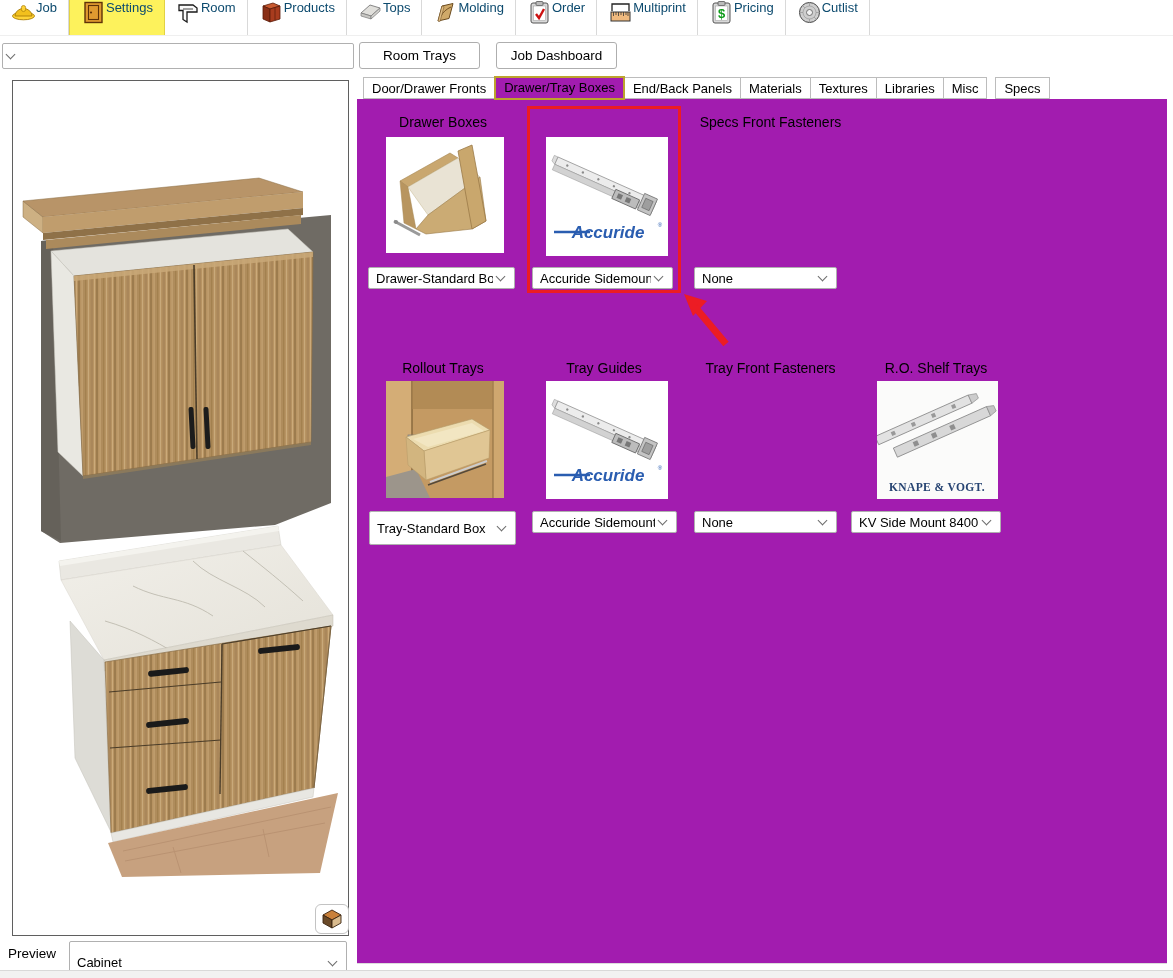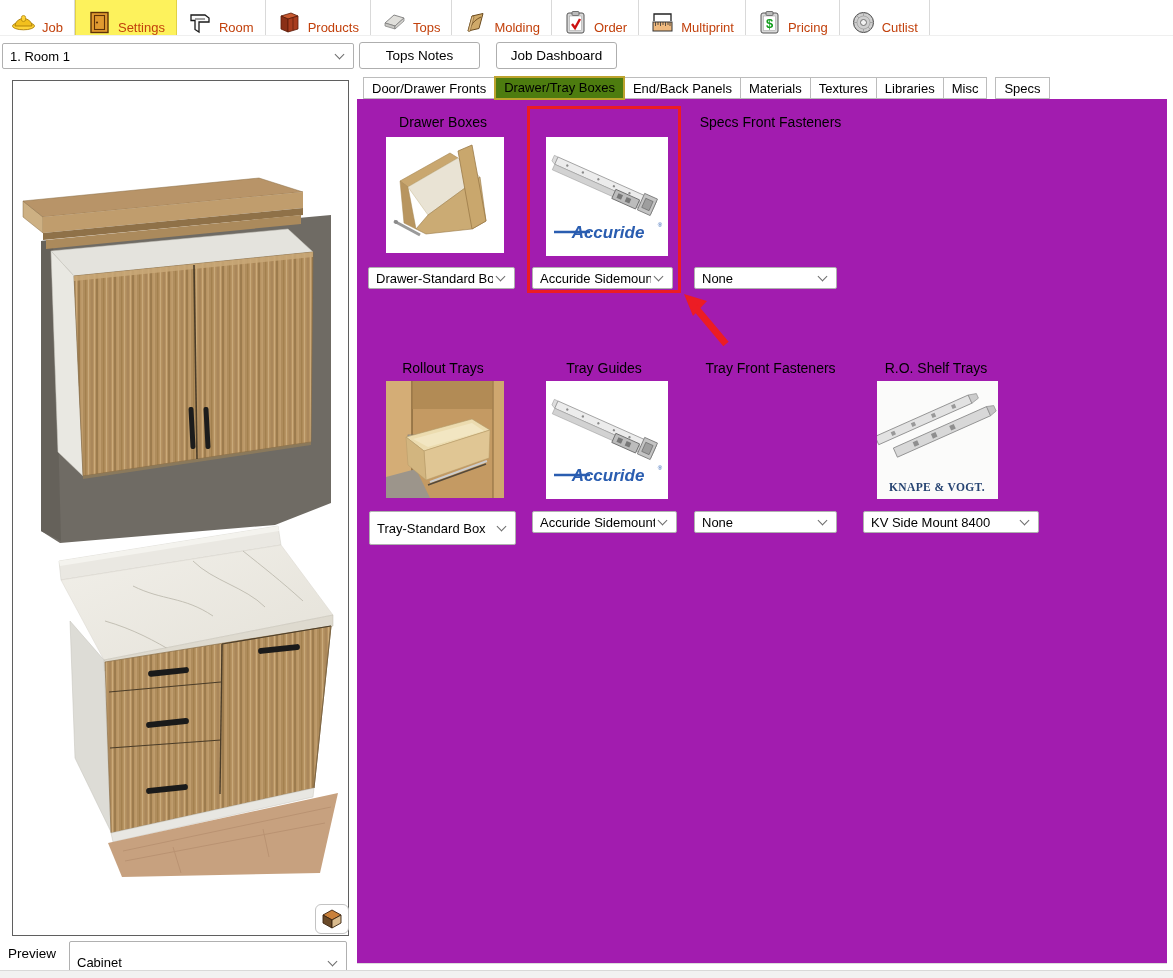--- a/index.html
+++ b/index.html
@@ -1,37 +1,37 @@
 <!DOCTYPE html>
 <html><head>
 <meta charset="utf-8">
 <style>
   * { margin:0; padding:0; box-sizing:border-box; }
   html,body { width:1173px; height:978px; background:#ffffff; font-family:"Liberation Sans", sans-serif; position:relative; overflow:hidden; }
 
   
   .toolbar { position:absolute; left:0; top:0; width:1173px; height:36px; background:#fff; display:flex; align-items:stretch; border-bottom:1px solid #efefef; }
-  .tbtn { display:flex; align-items:flex-end; gap:6px; padding:0 11px; border-right:1px solid #d9d9d9; font-size:13px; color:#c2410c; cursor:default; }
+  .tbtn { display:flex; align-items:flex-start; padding:0 11px; border-right:1px solid #d9d9d9; font-size:13px; color:#0c4a6e; cursor:default; }
   .tbtn svg { flex:0 0 auto; }
   .tbtn.active { background:#fdf25c; border-left:1px solid #e2d243; border-right:1px solid #e2d243; }
 
   
   .combo { position:absolute; background:#fff; border:1px solid #b0b0b0; border-radius:2px; display:flex; align-items:center; font-size:13px; color:#000; overflow:hidden; white-space:nowrap; }
   .combo .ctext { padding-left:7px; overflow:hidden; white-space:nowrap; flex:1 1 auto; }
   .chev { flex:0 0 auto; width:7px; height:7px; border-right:1.4px solid #6d6d6d; border-bottom:1.4px solid #6d6d6d; transform:rotate(45deg); margin:-3px 10px 0 4px; }
   .room-combo { left:2px; top:43px; width:352px; height:26px; }
   .push-btn { position:absolute; background:#fff; border:1px solid #aeaeae; border-radius:3px; font-size:13.5px; color:#000; display:flex; align-items:center; justify-content:center; cursor:default; font-family:"Liberation Sans",sans-serif; }
   .btn-room-notes { left:359px; top:42px; width:121px; height:27px; }
   .btn-job-dash  { left:496px; top:42px; width:121px; height:27px; }
 
   
   .tabs { position:absolute; left:363px; top:77px; height:33px; display:flex; z-index:3; }
   .tab { height:22px; line-height:21px; padding:0 8px; font-size:13px; background:#fff; border:1px solid #bcbcbc; margin-left:-1px; color:#000; cursor:default; }
   .tab:first-child { margin-left:0; }
-  .tab.active { background:#4d7c0f; border:2px solid #bda32e; height:24px; margin-top:-1px; line-height:20px; z-index:4; }
+  .tab.active { background:#a21caf; border:2px solid #bda32e; height:24px; margin-top:-1px; line-height:20px; z-index:4; }
   .tab.gap-before { margin-left:8px; }
 
   
   .preview-panel { position:absolute; left:12px; top:80px; width:337px; height:856px; background:#fff; border:1px solid #5f5f5f; }
   .cube-btn { position:absolute; left:302px; top:823px; width:34px; height:30px; background:#fff; border:1px solid #c3c3c3; border-radius:6px; display:flex; align-items:center; justify-content:center; cursor:default; }
   .preview-label { position:absolute; left:8px; top:946px; font-size:13.5px; color:#000; }
   .preview-combo { left:69px; top:941px; width:278px; height:43px; }
 
   
   .main-panel { position:absolute; left:357px; top:99px; width:810px; height:864px; background:#a21caf; }
@@ -50,21 +50,21 @@
   .c-r1c2{left:175px;top:168px;width:141px;height:22px;}
   .c-r1c3{left:337px;top:168px;width:143px;height:22px;}
   
   .t-r2c1{left:6px;top:261px;width:160px;} .t-r2c2{left:167px;top:261px;width:160px;} .t-r2c3{left:326px;top:261px;width:175px;} .t-r2c4{left:499px;top:261px;width:160px;}
   .img-rollout{left:29px;top:282px;width:118px;height:117px;}
   .img-guides2{left:189px;top:282px;width:122px;height:118px;}
   .img-kv{left:520px;top:282px;width:121px;height:118px;}
   .c-r2c1{left:12px;top:412px;width:147px;height:34px;}
   .c-r2c2{left:175px;top:412px;width:145px;height:22px;}
   .c-r2c3{left:337px;top:412px;width:143px;height:22px;}
-  .c-r2c4{left:506px;top:412px;width:176px;height:22px;}
+  .c-r2c4{left:494px;top:412px;width:150px;height:22px;}
 
   
   .line-main { position:absolute; left:357px; top:963px; width:810px; height:1px; background:#dcdcdc; }
   .line-full { position:absolute; left:0; top:970px; width:1173px; height:1px; background:#d9d9d9; }
   .strip-bottom { position:absolute; left:0; top:971px; width:1173px; height:7px; background:#f2f2f2; }
 </style>
 </head>
 <body>
 
 <div class="toolbar">
@@ -172,25 +172,24 @@
           <line x1="19" y1="12.5" x2="22.5" y2="12.5"></line>
         <line x1="5.5" y1="5.5" x2="8" y2="8"></line>
           <line x1="17" y1="17" x2="19.5" y2="19.5"></line>
       </g>
     </svg>
     <span>Cutlist</span>
   </div>
 </div>
 
 <div class="combo room-combo">
-  <span class="ctext">1. Room 1</span>
   <span class="chev"></span>
 </div>
 <div class="push-btn btn-room-notes">
-  <span>Tops Notes</span>
+  <span>Room Trays</span>
 </div>
 <div class="push-btn btn-job-dash">
   <span>Job Dashboard</span>
 </div>
 
 <div class="tabs">
   <div class="tab">Door/Drawer Fronts</div>
   <div class="tab active">Drawer/Tray Boxes</div>
   <div class="tab">End/Back Panels</div>
   <div class="tab">Materials</div>

